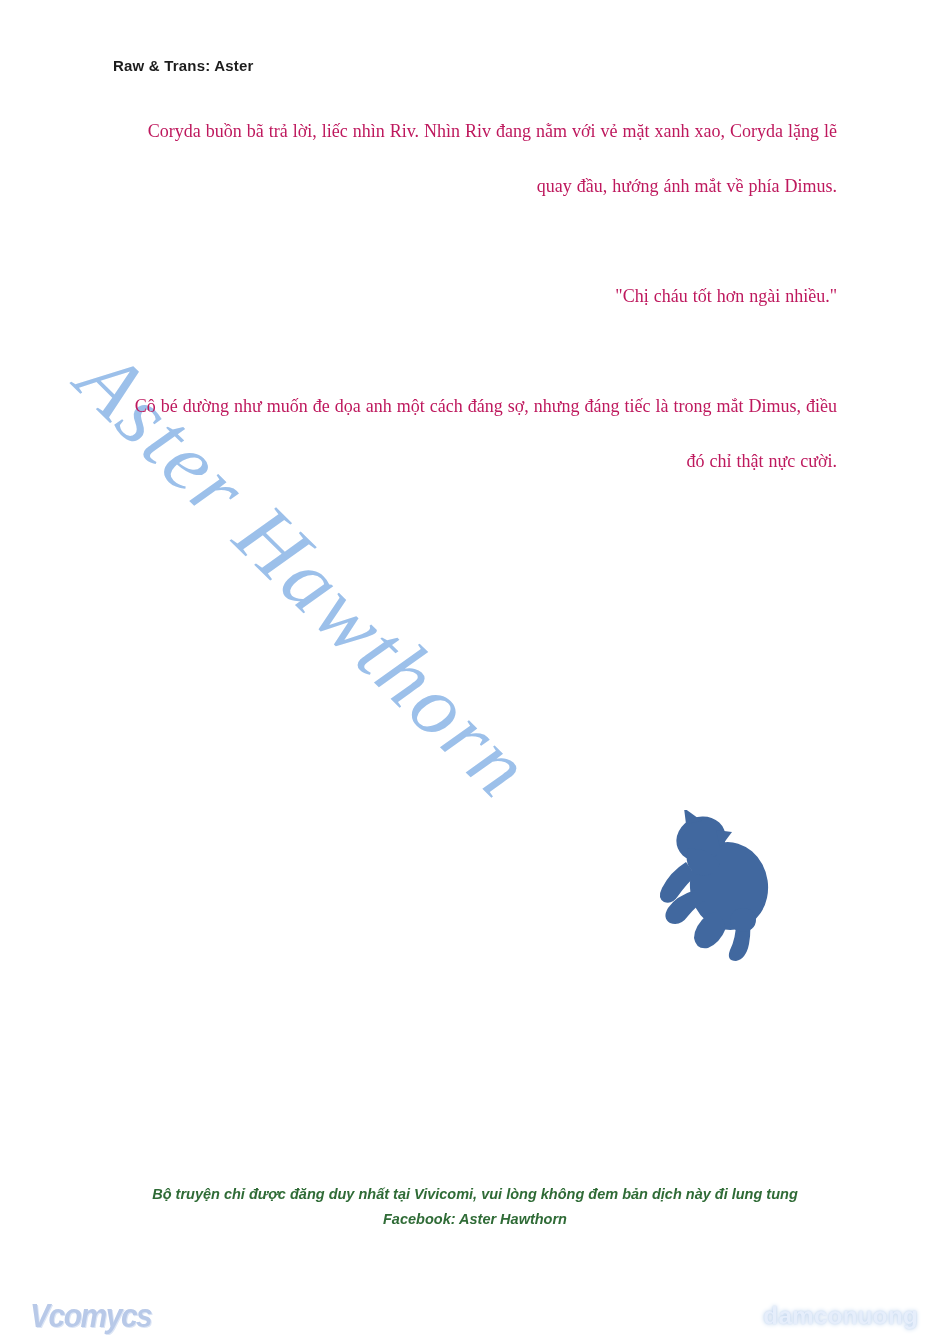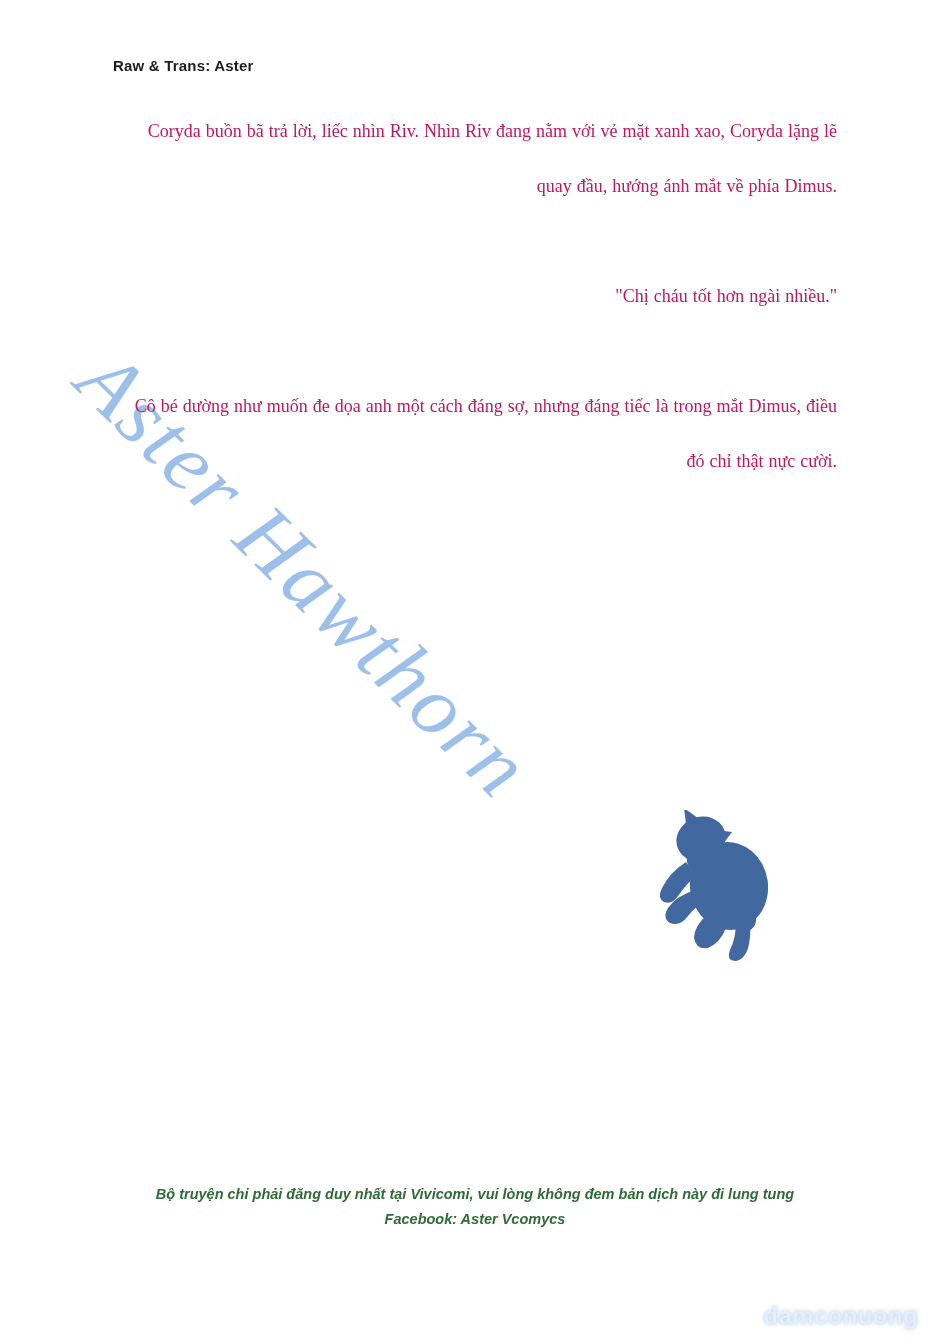--- a/index.html
+++ b/index.html
@@ -178,21 +178,24 @@
     </svg>
   </div>
 
   <div class="body-text">
     <p class="para">Coryda buồn bã trả lời, liếc nhìn Riv. Nhìn Riv đang nằm với vẻ mặt xanh xao, Coryda lặng lẽ quay đầu, hướng ánh mắt về phía Dimus.</p>
     <p class="para">"Chị cháu tốt hơn ngài nhiều."</p>
     <p class="para">Cô bé dường như muốn đe dọa anh một cách đáng sợ, nhưng đáng tiếc là trong mắt Dimus, điều đó chỉ thật nực cười.</p>
   </div>
 
   <div class="notice">
-    <div class="notice-line">Bộ truyện chỉ phải đăng duy nhất tại Vivicomi, vui lòng không đem bản dịch này đi lung tung</div>
-    <div class="notice-line">Facebook: Aster Vcomycs</div>
+    <div class="notice-line">Bộ truyện chỉ được đăng duy nhất tại Vivicomi, vui lòng không đem bản dịch này đi lung tung</div>
+    <div class="notice-line">Facebook: Aster Hawthorn</div>
   </div>
 
   <div class="bottom-bar">
+    <div class="brand-logo">
+      <div class="brand-logo-text">Vcomycs</div>
+    </div>
     <div class="site-tag">damconuong</div>
   </div>
 
 </div>
 
 </body></html>

